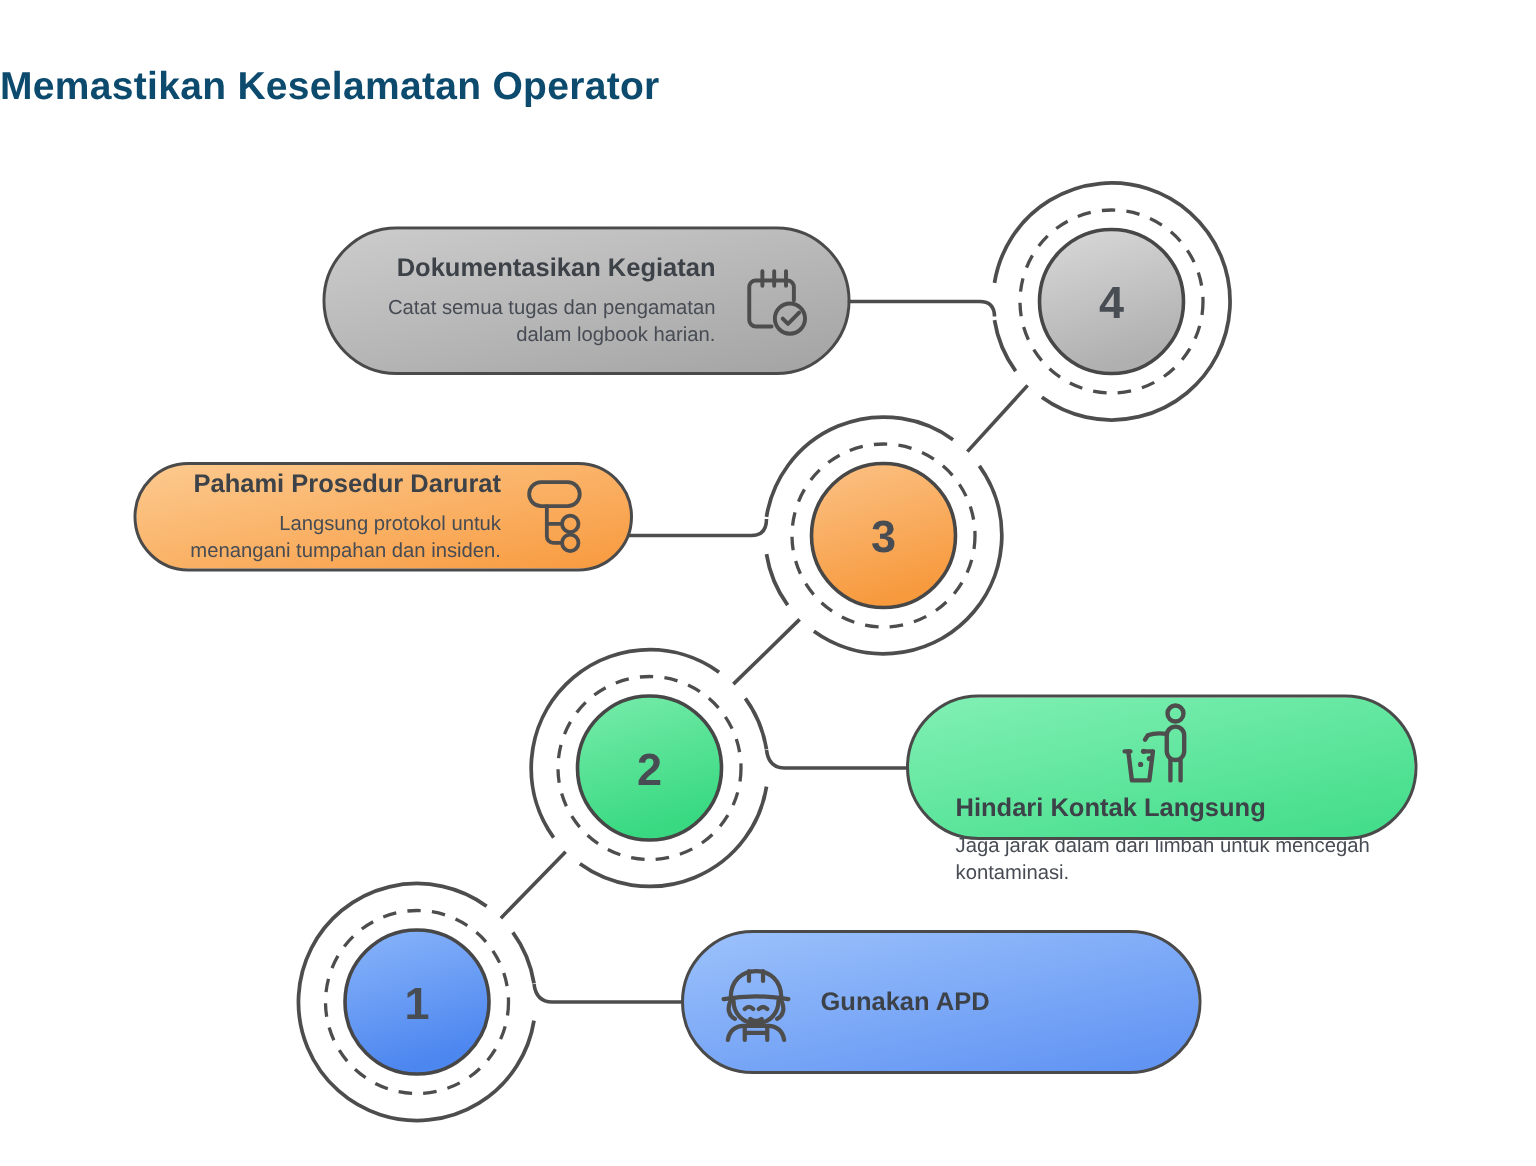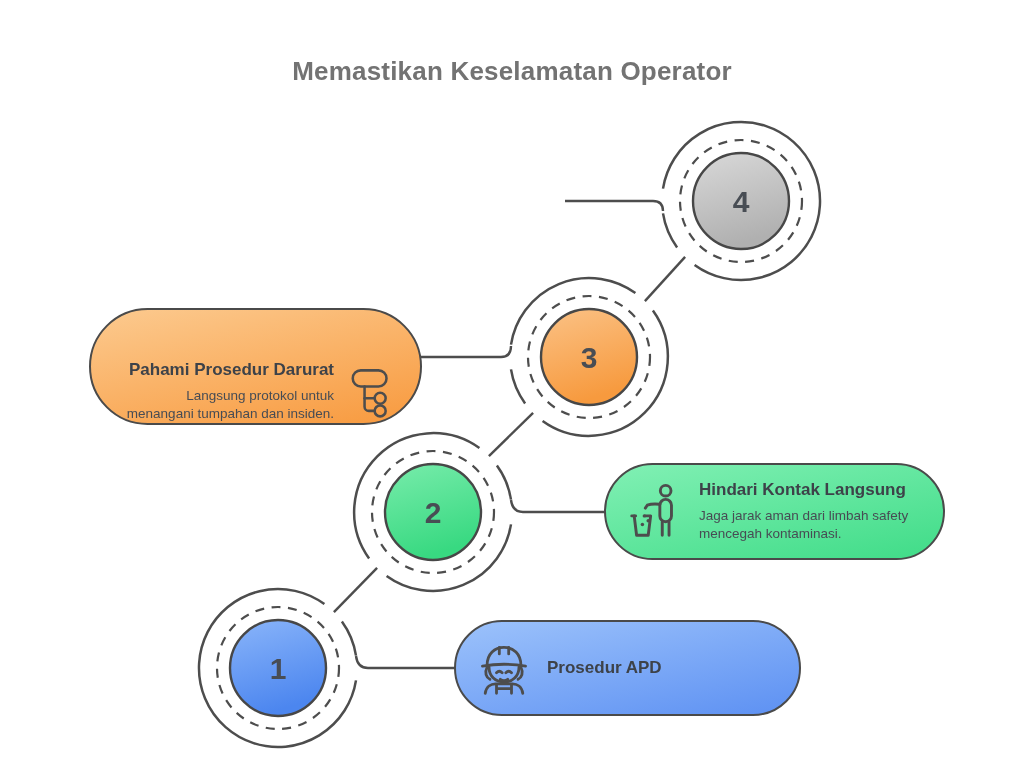--- a/index.html
+++ b/index.html
@@ -9,27 +9,26 @@
   .stage {
     position: relative;
     width: 1024px;
     height: 777px;
     background: #ffffff;
     overflow: hidden;
   }
 
   .main-title {
     position: absolute;
-    top: 56px;
+    top: 42px;
     left: 0;
     width: 100%;
-    text-align: center;
     font-size: 26px;
     font-weight: bold;
-    color: #737373;
+    color: #0c4a6e;
     letter-spacing: 0.2px;
   }
 
   .diagram-svg {
     position: absolute;
     left: 0;
     top: 0;
   }
 
   .ring { fill: none; stroke: #4d4d4d; stroke-width: 2.5; }
@@ -46,21 +45,21 @@
 
   .pill {
     position: absolute;
     display: flex;
     align-items: center;
     border: 2.5px solid #4a4a4a;
     border-radius: 60px;
   }
   .pill-gray   { background: linear-gradient(168deg, #cccccc 0%, #a5a5a5 95%); }
   .pill-orange { background: linear-gradient(168deg, #fcca8f 0%, #f89c42 95%); }
-  .pill-green  { background: linear-gradient(168deg, #81f0b4 0%, #43dd8a 95%); }
+  .pill-green  { background: linear-gradient(168deg, #81f0b4 0%, #43dd8a 95%); flex-direction: column; }
   .pill-blue   { background: linear-gradient(168deg, #9cc2fb 0%, #6093f3 95%); }
 
   .pill .txt { flex: 1 1 auto; }
   .pill.icon-right { padding: 0 20px 0 26px; }
   .pill.icon-right .txt { text-align: right; margin-right: 12px; }
   .pill.icon-left { padding: 0 22px 0 18px; }
   .pill.icon-left .txt { text-align: left; margin-left: 13px; }
 
   .pill-title {
     font-size: 17px;
@@ -138,22 +137,36 @@
     </g>
 
     <g>
       <path class="ring" d="M663 188.6 A79 79 0 1 1 694.6 264.9 M677.1 247.4 A79 79 0 0 1 663 213.4"></path>
       <circle class="dashed-ring" cx="741" cy="201" r="61"></circle>
       <circle class="inner-circle" cx="741" cy="201" r="48" fill="url(#gradGray)"></circle>
       <text class="step-number" x="741" y="212">4</text>
     </g>
   </svg>
 
-
-  <div class="pill pill-orange icon-right" style="left:89px; top:308px; width:333px; height:117px;align-items:flex-end;">
+  <div class="pill pill-gray icon-right" style="left:215px; top:151px; width:352px; height:99px;">
+    <div class="txt">
+      <div class="pill-title">Dokumentasikan Kegiatan</div>
+      <div class="pill-desc">Catat semua tugas dan pengamatan dalam logbook harian.</div>
+    </div>
+    <span class="icon">
+      <svg width="56" height="56" viewBox="0 0 64 64">
+        <path class="ico-stroke" d="M46 31 v-10 a5 5 0 0 0 -5 -5 H17 a5 5 0 0 0 -5 5 v25 a5 5 0 0 0 5 5 h12"></path>
+        <path class="ico-stroke" d="M22 9 v11 M31 9 v11 M40 9 v11"></path>
+        <circle class="ico-stroke" cx="43" cy="45" r="11.5"></circle>
+        <path class="ico-stroke" d="M37.5 45 l4 4 l8.5 -8.5"></path>
+      </svg>
+    </span>
+  </div>
+
+  <div class="pill pill-orange icon-right" style="left:89px; top:308px; width:333px; height:73px;">
     <div class="txt">
       <div class="pill-title">Pahami Prosedur Darurat</div>
       <div class="pill-desc">Langsung protokol untuk menangani tumpahan dan insiden.</div>
     </div>
     <span class="icon">
       <svg width="54" height="58" viewBox="0 0 64 68">
         <rect class="ico-stroke" x="8" y="6" width="40" height="19" rx="9.5"></rect>
         <path class="ico-stroke" d="M22 25 v24 a5 5 0 0 0 5 5 h6"></path>
         <path class="ico-stroke" d="M22 39 h12"></path>
         <circle class="ico-stroke" cx="40.5" cy="39" r="6.5"></circle>
@@ -171,37 +184,37 @@
         <circle class="ico-dot" cx="21" cy="37" r="1.8"></circle>
         <circle class="ico-dot" cx="25" cy="42" r="1.8"></circle>
         <circle class="ico-dot" cx="19" cy="46" r="1.8"></circle>
         <path class="ico-stroke" d="M8 37 h4 M26 37 h-4"></path>
         <path class="ico-stroke" d="M10.5 37 l2.5 20 h12 l2.5 -20"></path>
         <path class="ico-stroke" d="M39.5 43 v14 M46.5 43 v14"></path>
       </svg>
     </span>
     <div class="txt">
       <div class="pill-title">Hindari Kontak Langsung</div>
-      <div class="pill-desc">Jaga jarak aman dari limbah safety mencegah kontaminasi.</div>
+      <div class="pill-desc">Jaga jarak dalam dari limbah untuk mencegah kontaminasi.</div>
     </div>
   </div>
 
   <div class="pill pill-blue icon-left" style="left:454px; top:620px; width:347px; height:96px;">
     <span class="icon">
       <svg width="60" height="60" viewBox="0 0 64 64">
         <path class="ico-stroke" d="M14 29 c0 -12 8 -19 18 -19 s18 7 18 19"></path>
         <path class="ico-stroke" d="M9 30 q23 -4 46 0"></path>
         <path class="ico-stroke" d="M27 10 v7 M37 10 v7"></path>
         <path class="ico-stroke" d="M14 31 c-3 6 -1 11 3 13"></path>
         <path class="ico-stroke" d="M50 31 c3 6 1 11 -3 13"></path>
         <path class="ico-stroke" d="M16 31 c0 10 7 16 16 16 s16 -6 16 -16"></path>
         <path class="ico-stroke" d="M24 37 q3 -3 6 0 M34 37 q3 -3 6 0"></path>
         <path class="ico-stroke" d="M28 44 q4 3 8 0"></path>
         <path class="ico-stroke" d="M12 59 c1 -7 6 -10 11 -10 h18 c5 0 10 3 11 10"></path>
         <path class="ico-stroke" d="M24 50 v9 M40 50 v9 M24 54 h16"></path>
       </svg>
     </span>
     <div class="txt">
-      <div class="pill-title">Prosedur APD</div>
+      <div class="pill-title">Gunakan APD</div>
     </div>
   </div>
 
 </div>
 
 </body></html>

